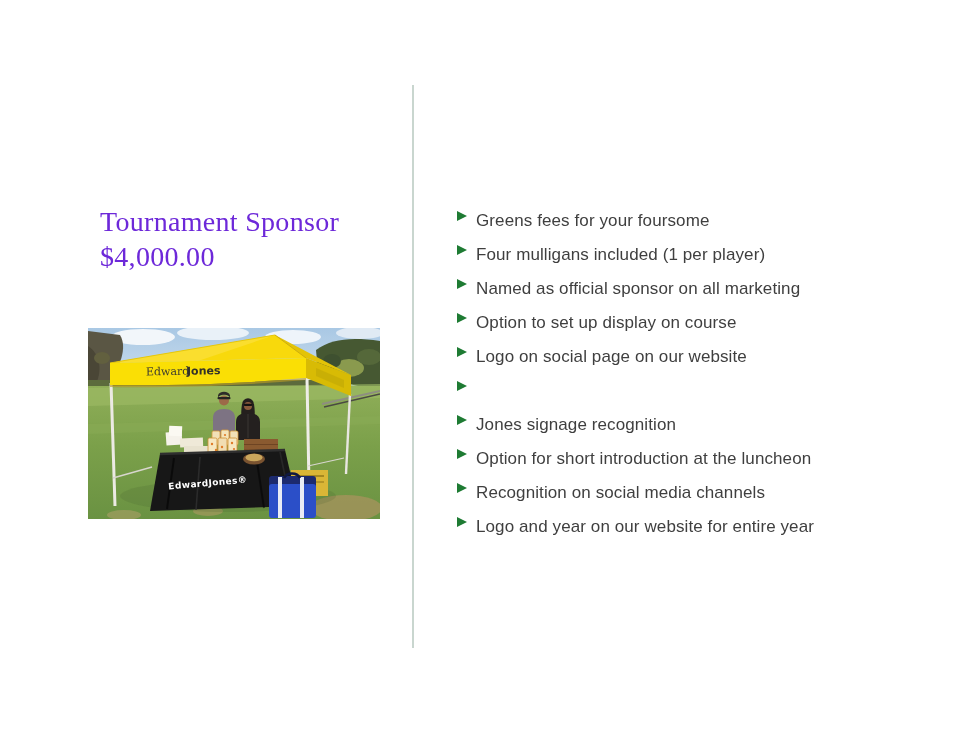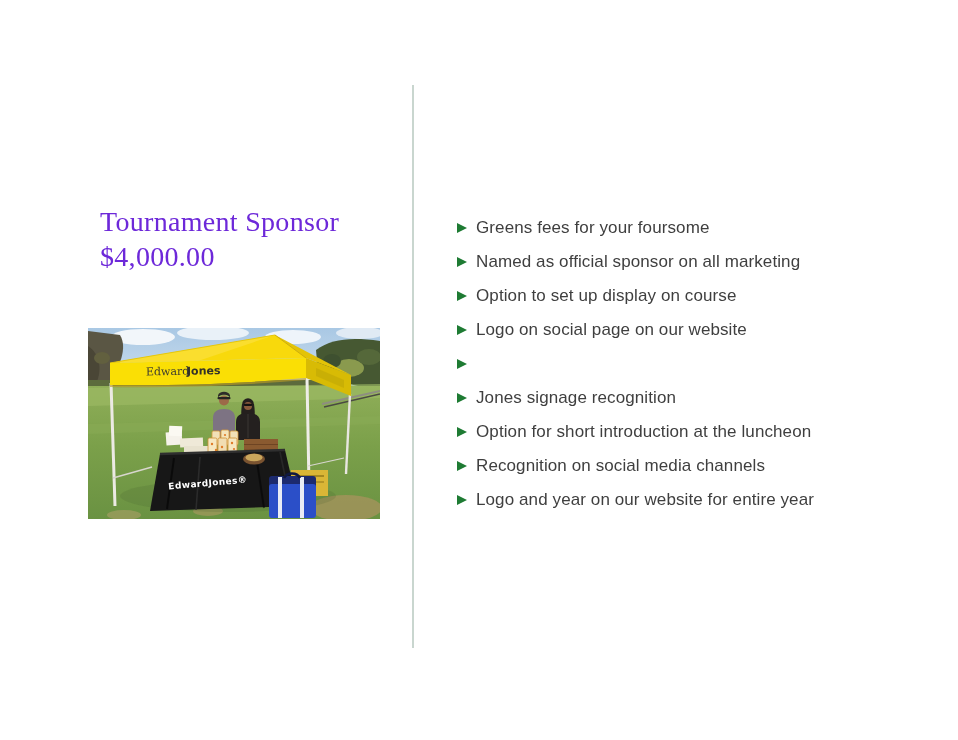--- a/index.html
+++ b/index.html
@@ -34,21 +34,20 @@
     background: #c9d6cf;
   }
   .benefits-list {
     position: absolute;
     left: 457px; top: 211px;
     margin: 0; padding: 0;
     list-style: none;
   }
   .benefit-row {
     display: flex;
-    align-items: center;
     height: 34px;
     font-size: 17px;
     color: #3f3f3f;
     letter-spacing: 0.1px;
     white-space: nowrap;
   }
   .bullet-tri {
     width: 0; height: 0;
     border-left: 10px solid #1e7b33;
     border-top: 5px solid transparent;
@@ -195,20 +194,24 @@
 
 <div class="v-divider"></div>
 
 <ul class="benefits-list">
 
     <li class="benefit-row">
       <span class="bullet-tri"></span>
       <span>Greens fees for your foursome</span>
     </li>
 
+    <li class="benefit-row">
+      <span class="bullet-tri"></span>
+      <span>Four mulligans included (1 per player)</span>
+    </li>
 
     <li class="benefit-row">
       <span class="bullet-tri"></span>
       <span>Named as official sponsor on all marketing</span>
     </li>
 
     <li class="benefit-row">
       <span class="bullet-tri"></span>
       <span>Option to set up display on course</span>
     </li>

